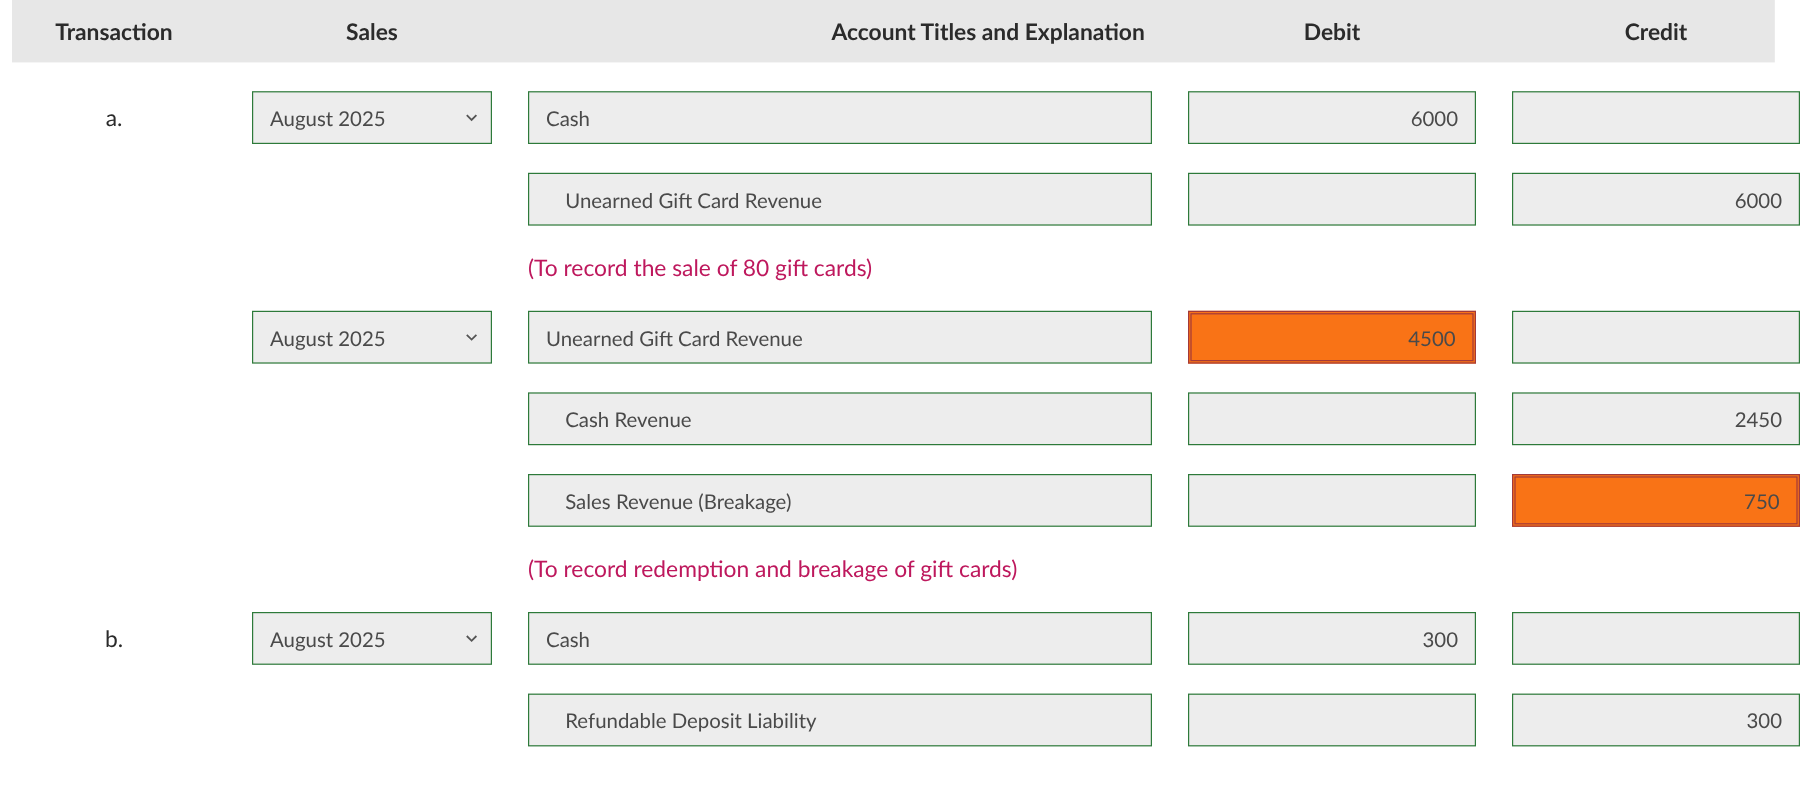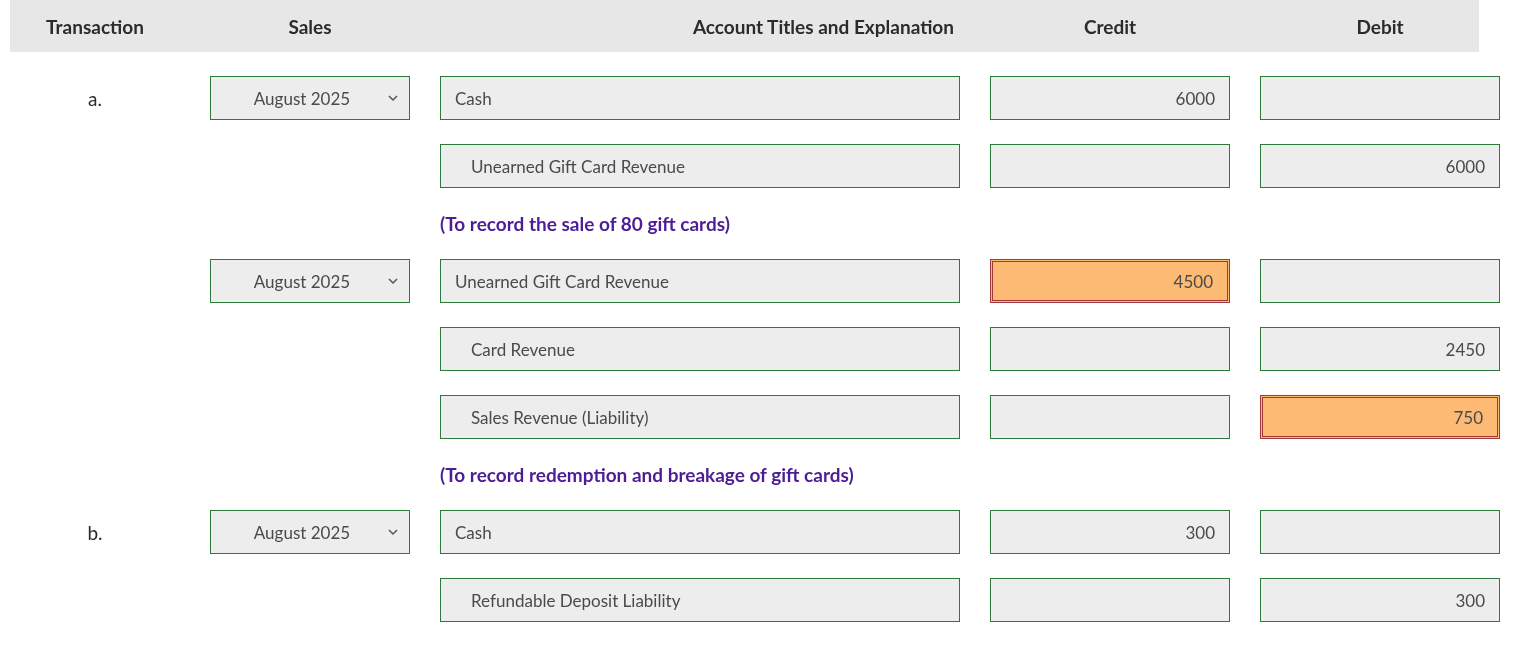--- a/index.html
+++ b/index.html
@@ -48,60 +48,59 @@
     background: #ededed;
     border: 1px solid #2d7a3a;
     display: flex;
     align-items: center;
     font-size: 17px;
     color: #4a4a4a;
   }
   .select {
     position: relative;
     padding: 0 30px 0 14px;
-    justify-content: center;
+    justify-content: flex-start;
     cursor: pointer;
   }
   .select svg {
     position: absolute;
     right: 10px;
     top: 50%;
     transform: translateY(-50%);
   }
   .acct {
     padding: 0 14px;
   }
   .acct.indent {
     padding-left: 30px;
   }
   .num {
     justify-content: flex-end;
     padding: 16px 14px;
   }
   .incorrect {
-    background: #fdba74;
+    background: #f97316;
     border: 3px double #a33a3a;
   }
   .explanation {
     font-size: 19px;
-    color: #4c1d95;
-    font-weight: bold;
+    color: #be185d;
   }
 </style>
 </head>
 <body>
 
 <div class="wrap">
 
   <div class="row header">
     <div class="cell center">Transaction</div>
     <div class="cell center">Sales</div>
     <div class="cell left">Account Titles and Explanation</div>
+    <div class="cell center">Debit</div>
     <div class="cell center">Credit</div>
-    <div class="cell center">Debit</div>
   </div>
 
   <div id="body">
       <div class="row line">
         <div class="txn-label">a.</div>
         <div class="select">
           <span>August 2025</span>
           <svg width="12" height="12" viewBox="0 0 12 12">
             <path d="M2 4 L6 8 L10 4" fill="none" stroke="#555" stroke-width="1.5"></path>
           </svg>
@@ -132,28 +131,28 @@
             <path d="M2 4 L6 8 L10 4" fill="none" stroke="#555" stroke-width="1.5"></path>
           </svg>
         </div>
         <div class="acct">Unearned Gift Card Revenue</div>
         <div class="num incorrect">4500</div>
         <div class="num"></div>
       </div>
       <div class="row line">
         <div class="txn-label"></div>
         <div></div>
-        <div class="acct indent">Card Revenue</div>
+        <div class="acct indent">Cash Revenue</div>
         <div class="num"></div>
         <div class="num">2450</div>
       </div>
       <div class="row line">
         <div class="txn-label"></div>
         <div></div>
-        <div class="acct indent">Sales Revenue (Liability)</div>
+        <div class="acct indent">Sales Revenue (Breakage)</div>
         <div class="num"></div>
         <div class="num incorrect">750</div>
       </div>
       <div class="row line">
         <div></div>
         <div></div>
         <div class="explanation">(To record redemption and breakage of gift cards)</div>
         <div></div>
         <div></div>
       </div>

